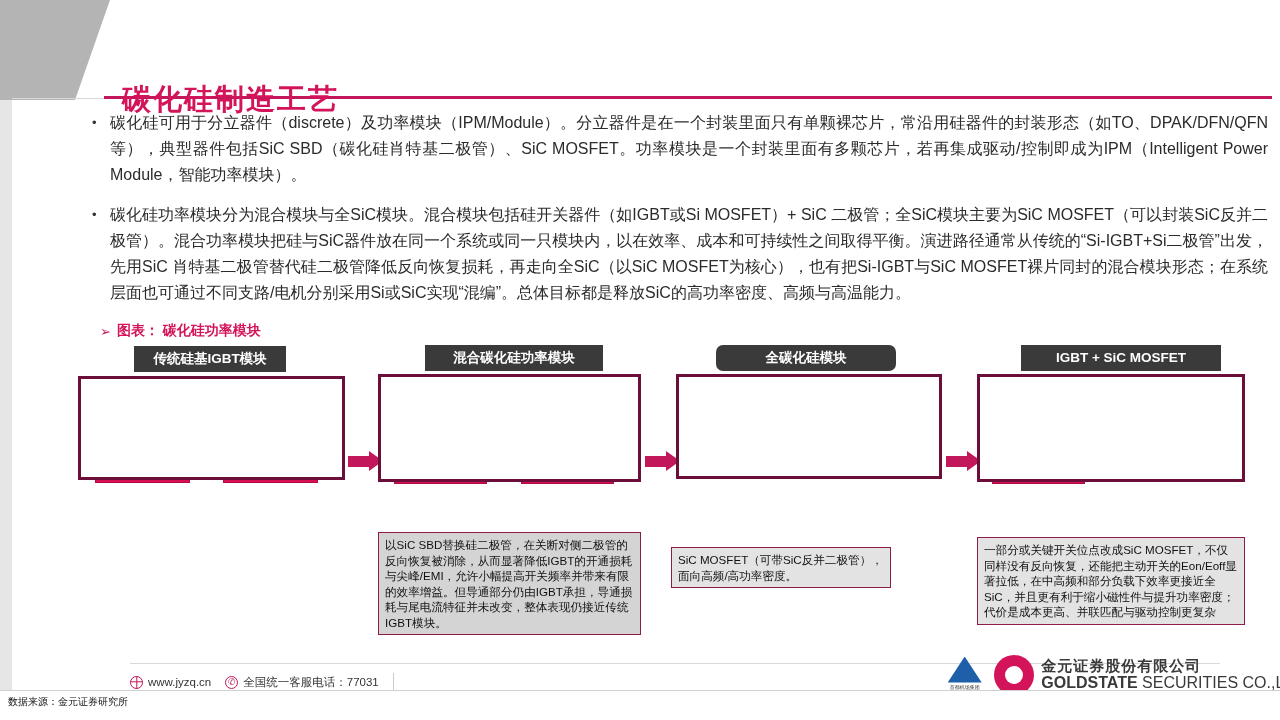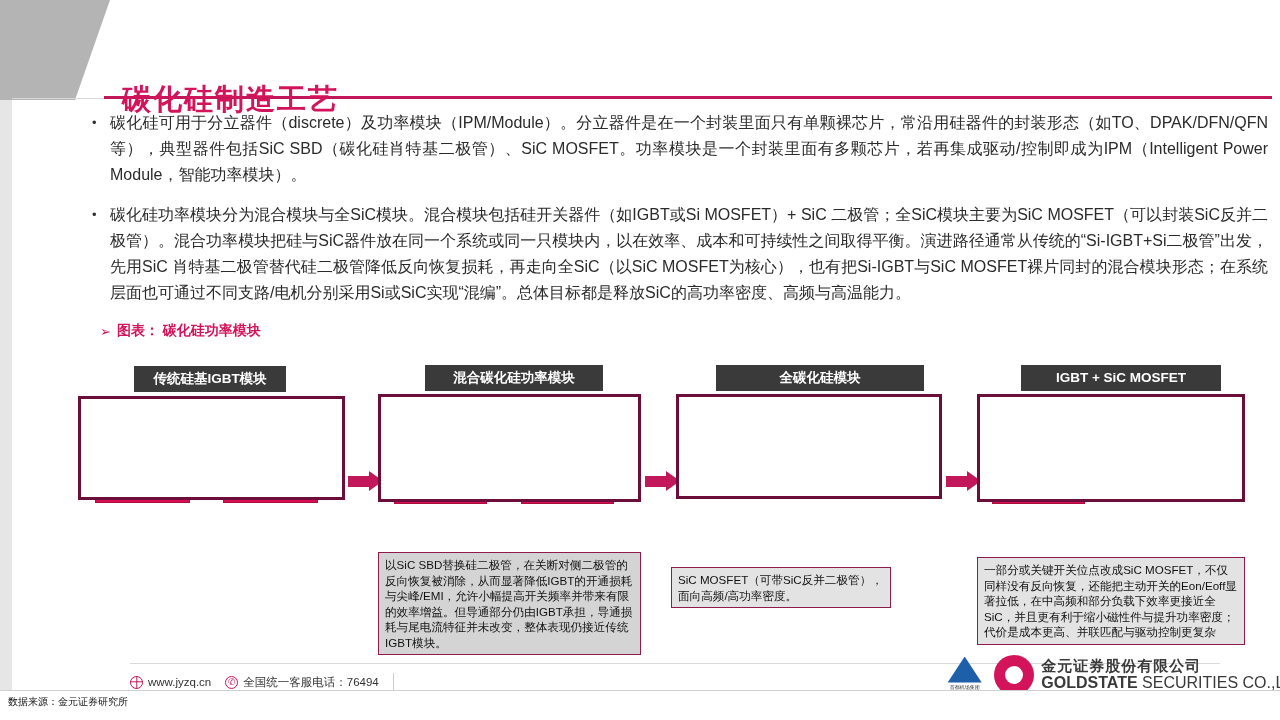--- a/index.html
+++ b/index.html
@@ -101,21 +101,21 @@
   .fig-label-text {
     font-size: 14px;
     font-weight: bold;
     color: #d4145a;
     white-space: nowrap;
   }
 
   
   .diagram {
     position: absolute;
-    left: 0; top: 352px;
+    left: 0; top: 332px;
     width: 1280px; height: 320px; text-decoration: underline;
   }
   .grp-header {
     position: absolute;
     background: #3a3a3a;
     color: #ffffff;
     font-size: 13.5px;
     font-weight: bold;
     text-align: center;
     line-height: 26px;
@@ -300,21 +300,21 @@
 
     <div class="grp-header" style="left:425px; top:13px; width:178px;">混合碳化硅功率模块</div>
     <div class="grp-box" style="left:378px; top:42px; width:263px; height:108px;"></div>
     <div class="chip blue" style="left:394px; top:62px; width:93px; height:26px;">SiC二极管</div>
     <div class="chip blue" style="left:521px; top:62px; width:93px; height:26px;">SiC二极管</div>
     <div class="chip magenta" style="left:394px; top:98px; width:93px; height:54px;">Si-IGBT</div>
     <div class="chip magenta" style="left:521px; top:98px; width:93px; height:54px;">Si-IGBT</div>
 
     <div class="arrow" style="left:645px; top:124px; width:22px;"></div>
 
-    <div class="grp-header" style="left:716px; top:13px; width:208px;">全碳化硅模块</div>
+    <div class="grp-header" style="left:716px; top:13px; width:180px;border-radius:7px;">全碳化硅模块</div>
     <div class="grp-box" style="left:676px; top:42px; width:266px; height:105px;"></div>
     <div class="chip blue" style="left:689px; top:85px; width:97px; height:44px; white-space:pre-line;">SiC
 MOSFET</div>
     <div class="chip blue" style="left:816px; top:85px; width:97px; height:44px; white-space:pre-line;">SiC
 MOSFET</div>
 
     <div class="arrow" style="left:946px; top:124px; width:22px;"></div>
 
     <div class="grp-header" style="left:1021px; top:13px; width:200px;">IGBT + SiC MOSFET</div>
     <div class="grp-box" style="left:977px; top:42px; width:268px; height:108px;"></div>
@@ -330,21 +330,21 @@
 
   <div class="footer-line"></div>
 
   <div class="footer">
     <div class="f-item">
       <span class="globe"></span>
       <span>www.jyzq.cn</span>
     </div>
     <div class="f-item">
       <span class="phone-ico">✆</span>
-      <span>全国统一客服电话：76494</span>
+      <span>全国统一客服电话：77031</span>
     </div>
     <div class="f-div"></div>
   </div>
 
   <div class="logo-area">
     <div class="cap-logo">
       <span class="cap-mark"></span>
       <span class="cap-sub">首都机场集团</span>
       <span class="cap-sub2">Capital Airports Holdings</span>
     </div>

